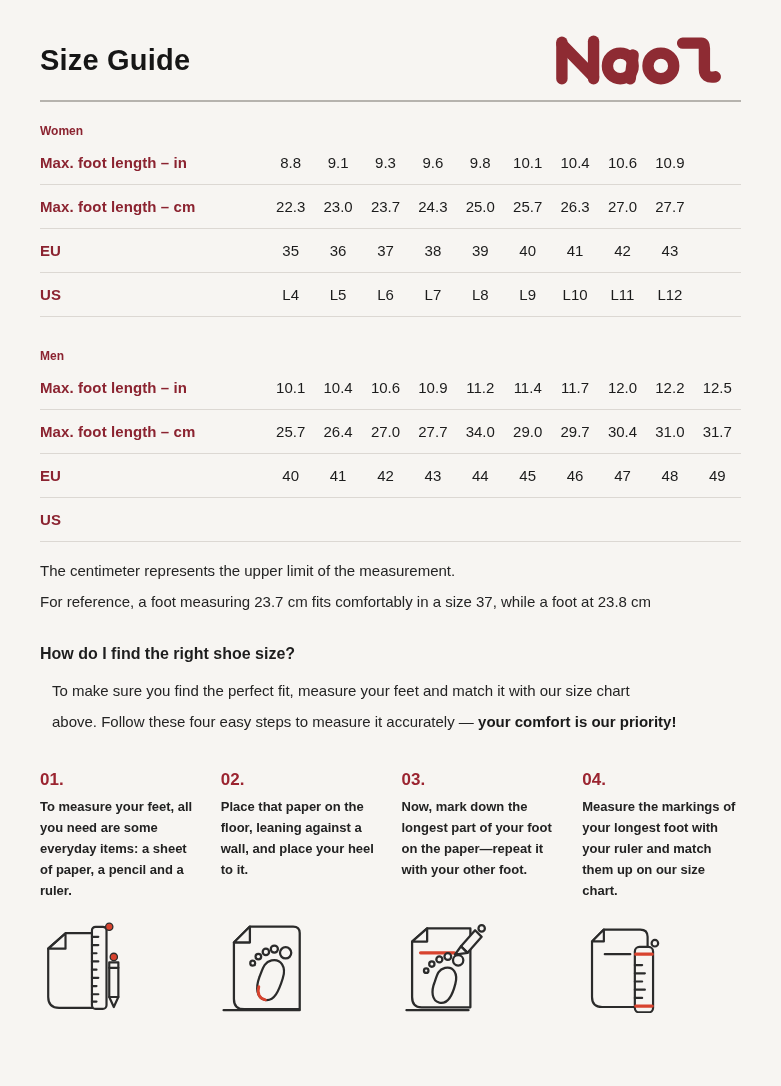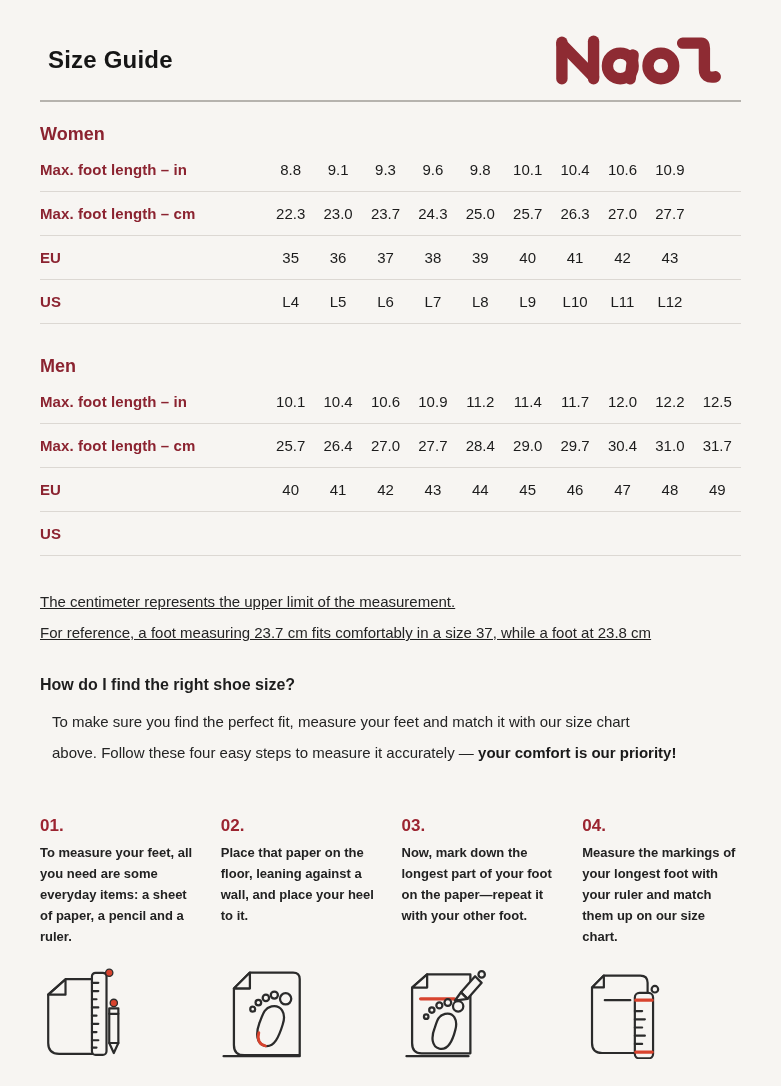--- a/index.html
+++ b/index.html
@@ -7,42 +7,42 @@
   body {
     width: 781px; height: 1086px; overflow: hidden;
     background: #f7f5f2;
     font-family: "Liberation Sans", sans-serif;
     color: #1f1f1f;
   }
   .page { padding: 34px 40px 0 40px; }
 
   
   .header { display: flex; justify-content: space-between; align-items: center; }
-  .title { font-size: 24px; font-weight: 600; color: #161616; margin: 8px; letter-spacing: .2px; }
+  .title { font-size: 29px; font-weight: 600; color: #161616; margin: 0; letter-spacing: .2px; }
   .logo-svg { display: block; }
   .divider { border: none; border-top: 2px solid #b6b3ae; margin: 14px 0 0 0; }
 
   
-  .section-heading { color: #8b2330; font-size: 18px; font-weight: 700; margin: 22px 0 3px 0; }
+  .section-heading { color: #8b2330; font-size: 12px; font-weight: 700; margin: 22px 0 3px 0; }
   .men-section .section-heading { margin-top: 32px; }
   .t-row { display: grid; grid-template-columns: 180px 1fr; align-items: center;
            height: 44px; border-bottom: 1px solid #dcd8d3; gap: 47px; }
   .t-label { color: #8b2330; font-weight: 700; font-size: 15px; letter-spacing: .1px; }
   .t-cells { display: grid; grid-template-columns: repeat(10, 1fr); }
   .t-cell { text-align: center; font-size: 15px; color: #1c1c1c; }
 
   
-  .note { margin-top: 30px; text-decoration: underline; }
+  .note { margin-top: 13px; }
   .note p { margin: 0; font-size: 15px; line-height: 31px; color: #242424; }
   .howto-heading { font-size: 16px; font-weight: 700; margin: 28px 0 6px 0; color: #1e1e1e; }
   .intro { margin: 12px; font-size: 15px; line-height: 31px; color: #242424; }
   .intro strong { font-weight: 700; color: #1a1a1a; }
 
   
-  .steps { display: grid; grid-template-columns: repeat(4, 1fr); column-gap: 22px; margin-top: 48px; }
+  .steps { display: grid; grid-template-columns: repeat(4, 1fr); column-gap: 22px; margin-top: 33px; }
   .step-num { color: #9b2430; font-size: 17px; font-weight: 700; margin-bottom: 6px; }
   .step-text { font-size: 13px; font-weight: 600; line-height: 21px; color: #222; }
 
   
   .icons { display: grid; grid-template-columns: repeat(4, 1fr); column-gap: 22px;
            margin-top: 18px; align-items: start; }
   .icon-cell svg { display: block; }
   .ln { fill: none; stroke: #2b2b2b; stroke-width: 2.4; stroke-linecap: round; stroke-linejoin: round; }
   .fillbg { fill: #f7f5f2; }
 </style>
@@ -153,21 +153,21 @@
             <div class="t-cell">12.5</div>
           </div>
       </div>
       <div class="t-row">
         <div class="t-label">Max. foot length – cm</div>
         <div class="t-cells">
             <div class="t-cell">25.7</div>
             <div class="t-cell">26.4</div>
             <div class="t-cell">27.0</div>
             <div class="t-cell">27.7</div>
-            <div class="t-cell">28.4</div>
+            <div class="t-cell">34.0</div>
             <div class="t-cell">29.0</div>
             <div class="t-cell">29.7</div>
             <div class="t-cell">30.4</div>
             <div class="t-cell">31.0</div>
             <div class="t-cell">31.7</div>
           </div>
       </div>
       <div class="t-row">
         <div class="t-label">EU</div>
         <div class="t-cells">

